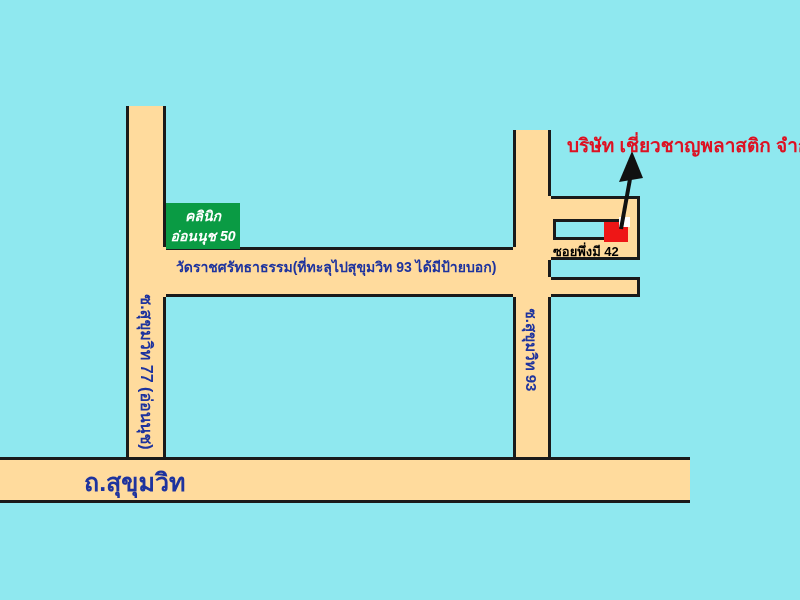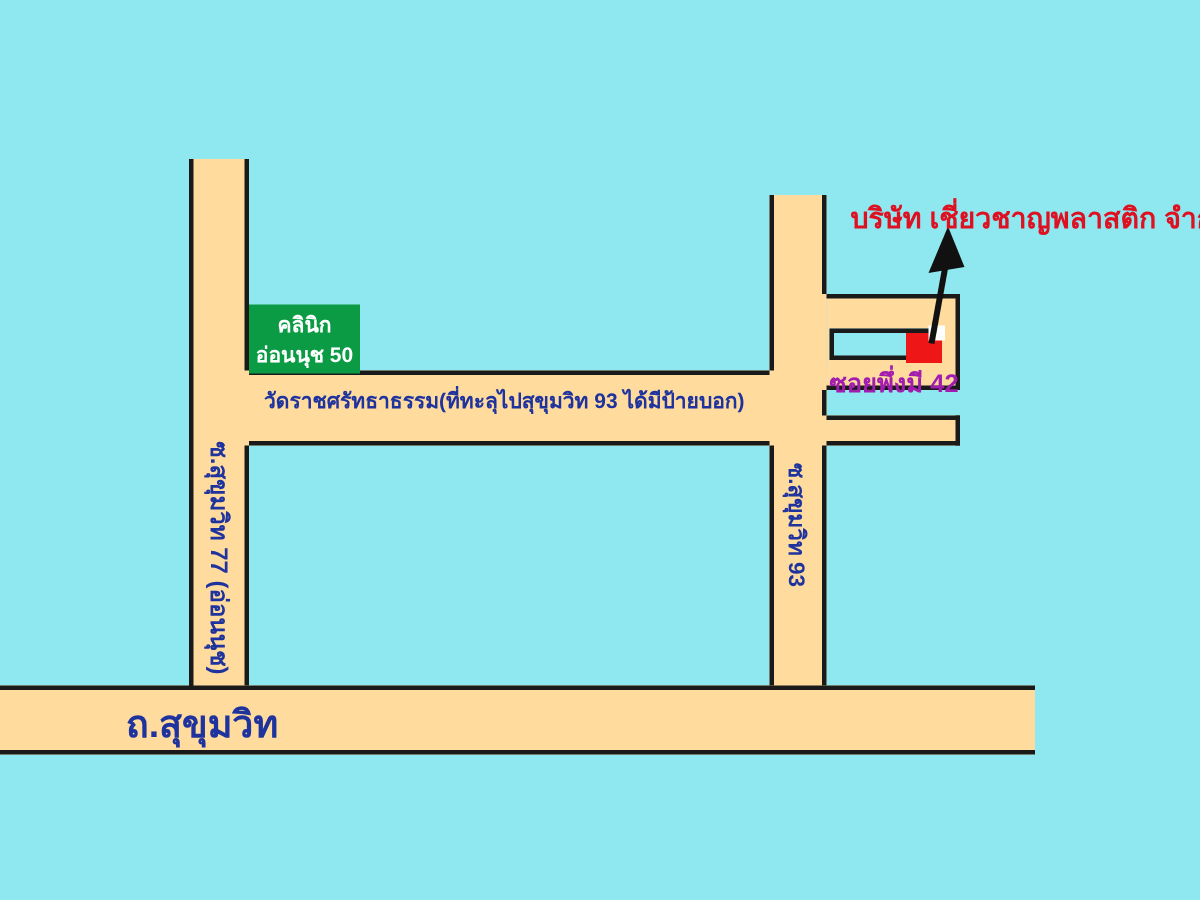--- a/index.html
+++ b/index.html
@@ -12,30 +12,30 @@
   .seg{position:absolute;background:#1a1a1a;}
   .island{
     position:absolute;left:553px;top:219px;width:70px;height:21px;
     background:#8fe8ef;border:3px solid #1a1a1a;box-sizing:border-box;
   }
   .lbl{position:absolute;white-space:nowrap;font-weight:bold;}
   .blue{color:#1e339e;}
   .temple-note{left:176px;top:256px;font-size:14px;}
   .main-road-lbl{left:84px;top:462px;font-size:25px;}
   .company-lbl{left:567px;top:130px;font-size:19px;color:#dd1122;}
-  .soi42-lbl{left:553px;top:241px;font-size:17px;color:#a21caf;}
+  .soi42-lbl{left:553px;top:241px;font-size:13px;color:#000000;}
   .vlabel{position:absolute;white-space:nowrap;font-weight:bold;color:#1e339e;
     transform:translate(-50%,-50%) rotate(90deg);}
   .v-left{left:146px;top:372px;font-size:16px;}
   .v-right{left:531px;top:350px;font-size:15px;}
   .sign{
     position:absolute;left:166px;top:203px;width:74px;height:46px;
     background:#0a9b44;color:#ffffff;font-weight:bold;font-size:14px;
     display:flex;flex-direction:column;align-items:center;justify-content:center;
-    line-height:1.45;text-align:center;
+    line-height:1.45;text-align:center;font-style:italic;
   }
   .marker-white{position:absolute;left:619px;top:217px;width:11px;height:10px;background:#ffffff;}
   .marker-red{position:absolute;left:604px;top:222px;width:24px;height:20px;background:#ee1616;}
   .arrow-svg{position:absolute;left:595px;top:145px;}
 </style>
 </head>
 <body>
 
 <div id="map">
 

